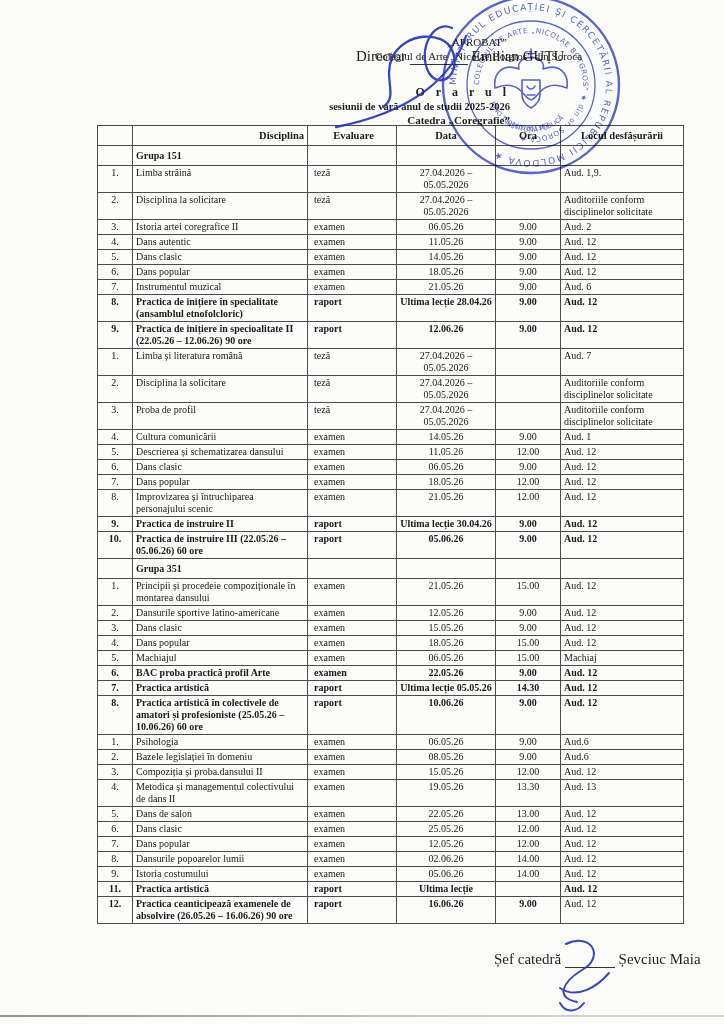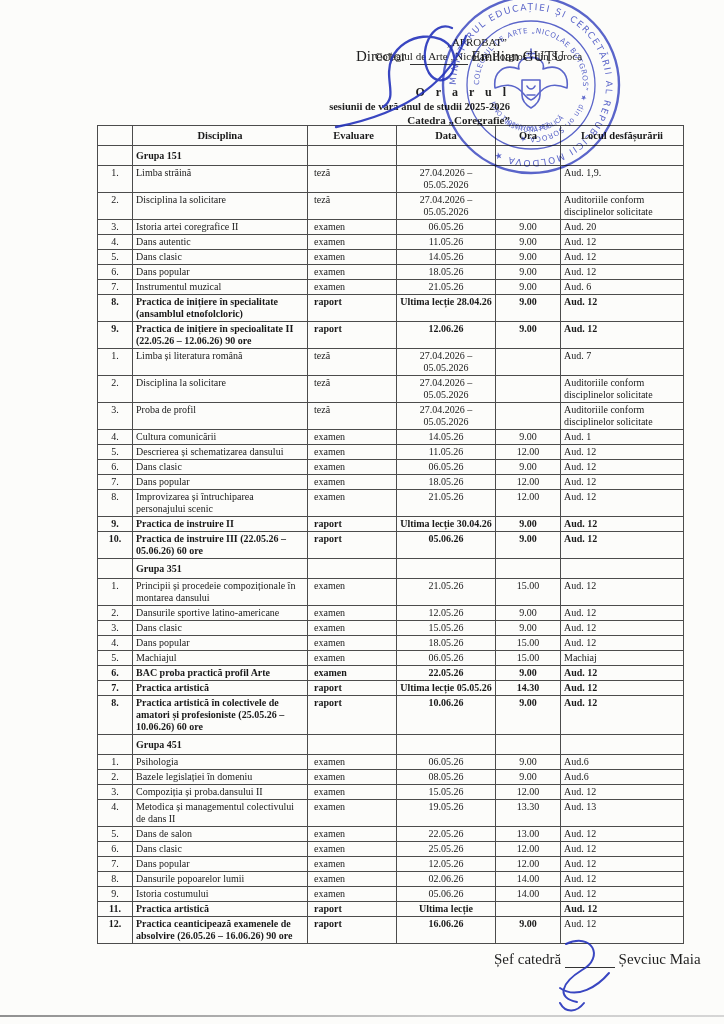--- a/index.html
+++ b/index.html
@@ -20,21 +20,21 @@
   
   .titleblock{left:260px;top:85px;width:250px;text-align:right;font-weight:bold;}
   .title-l1{font-size:12px;letter-spacing:4px;}
   .title-l2{font-size:10.5px;white-space:nowrap;margin-top:1px;}
   .title-l3{font-size:11px;text-decoration:underline;margin-top:2px;}
   
   .tablewrap{left:97px;top:125px;width:587px;}
   table{border-collapse:collapse;width:100%;table-layout:fixed;font-size:10px;line-height:12px;color:#191919;}
   td,th{border:1px solid #4c4c4c;padding:1px 3px 1px 3px;vertical-align:top;overflow:hidden;}
   th{font-weight:bold;font-size:10.5px;height:17px;vertical-align:middle;}
-  th.col-disc{text-align:center;}
+  th.col-disc{text-align:right;}
   .col-num{width:28px;text-align:center;}
   .col-disc{width:168px;text-align:left;}
   .col-eval{width:79px;text-align:left;padding-left:6px;}
   .col-data{width:92px;text-align:center;}
   .col-ora{width:58px;text-align:center;}
   .col-loc{text-align:left;}
   .group-row td{height:17px;vertical-align:middle;font-weight:bold;}
   .group-row.tall td{height:36px;vertical-align:bottom;padding-bottom:2px;}
   .b{font-weight:bold;}
   .nb{font-weight:normal;}
@@ -100,21 +100,21 @@
             <td class="col-data">27.04.2026 – 05.05.2026</td>
             <td class="col-ora"></td>
             <td class="col-loc">Auditoriile conform disciplinelor solicitate</td>
           </tr>
           <tr>
             <td class="col-num">3.</td>
             <td class="col-disc">Istoria artei coregrafice II</td>
             <td class="col-eval">examen</td>
             <td class="col-data">06.05.26</td>
             <td class="col-ora">9.00</td>
-            <td class="col-loc">Aud. 20</td>
+            <td class="col-loc">Aud. 2</td>
           </tr>
           <tr>
             <td class="col-num">4.</td>
             <td class="col-disc">Dans autentic</td>
             <td class="col-eval">examen</td>
             <td class="col-data">11.05.26</td>
             <td class="col-ora">9.00</td>
             <td class="col-loc">Aud. 12</td>
           </tr>
           <tr>
@@ -301,28 +301,20 @@
             <td class="col-ora">14.30</td>
             <td class="col-loc">Aud. 12</td>
           </tr>
           <tr class="b">
             <td class="col-num">8.</td>
             <td class="col-disc">Practica artistică în colectivele de amatori și profesioniste (25.05.26 – 10.06.26) 60 ore</td>
             <td class="col-eval">raport</td>
             <td class="col-data">10.06.26</td>
             <td class="col-ora">9.00</td>
             <td class="col-loc">Aud. 12</td>
-          </tr>
-          <tr class="group-row">
-            <td class="col-num"></td>
-            <td class="col-disc">Grupa 451</td>
-            <td class="col-eval"></td>
-            <td class="col-data"></td>
-            <td class="col-ora"></td>
-            <td class="col-loc"></td>
           </tr>
           <tr>
             <td class="col-num">1.</td>
             <td class="col-disc">Psihologia</td>
             <td class="col-eval">examen</td>
             <td class="col-data">06.05.26</td>
             <td class="col-ora">9.00</td>
             <td class="col-loc">Aud.6</td>
           </tr>
           <tr>

